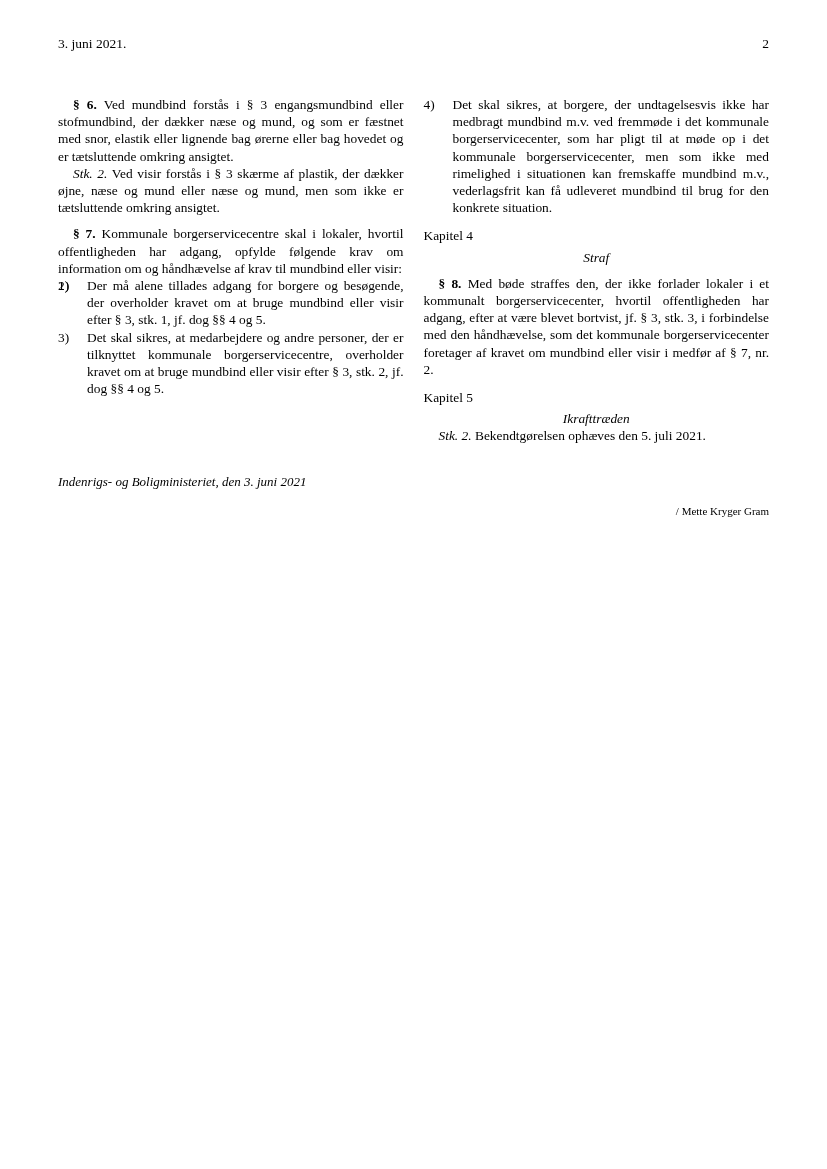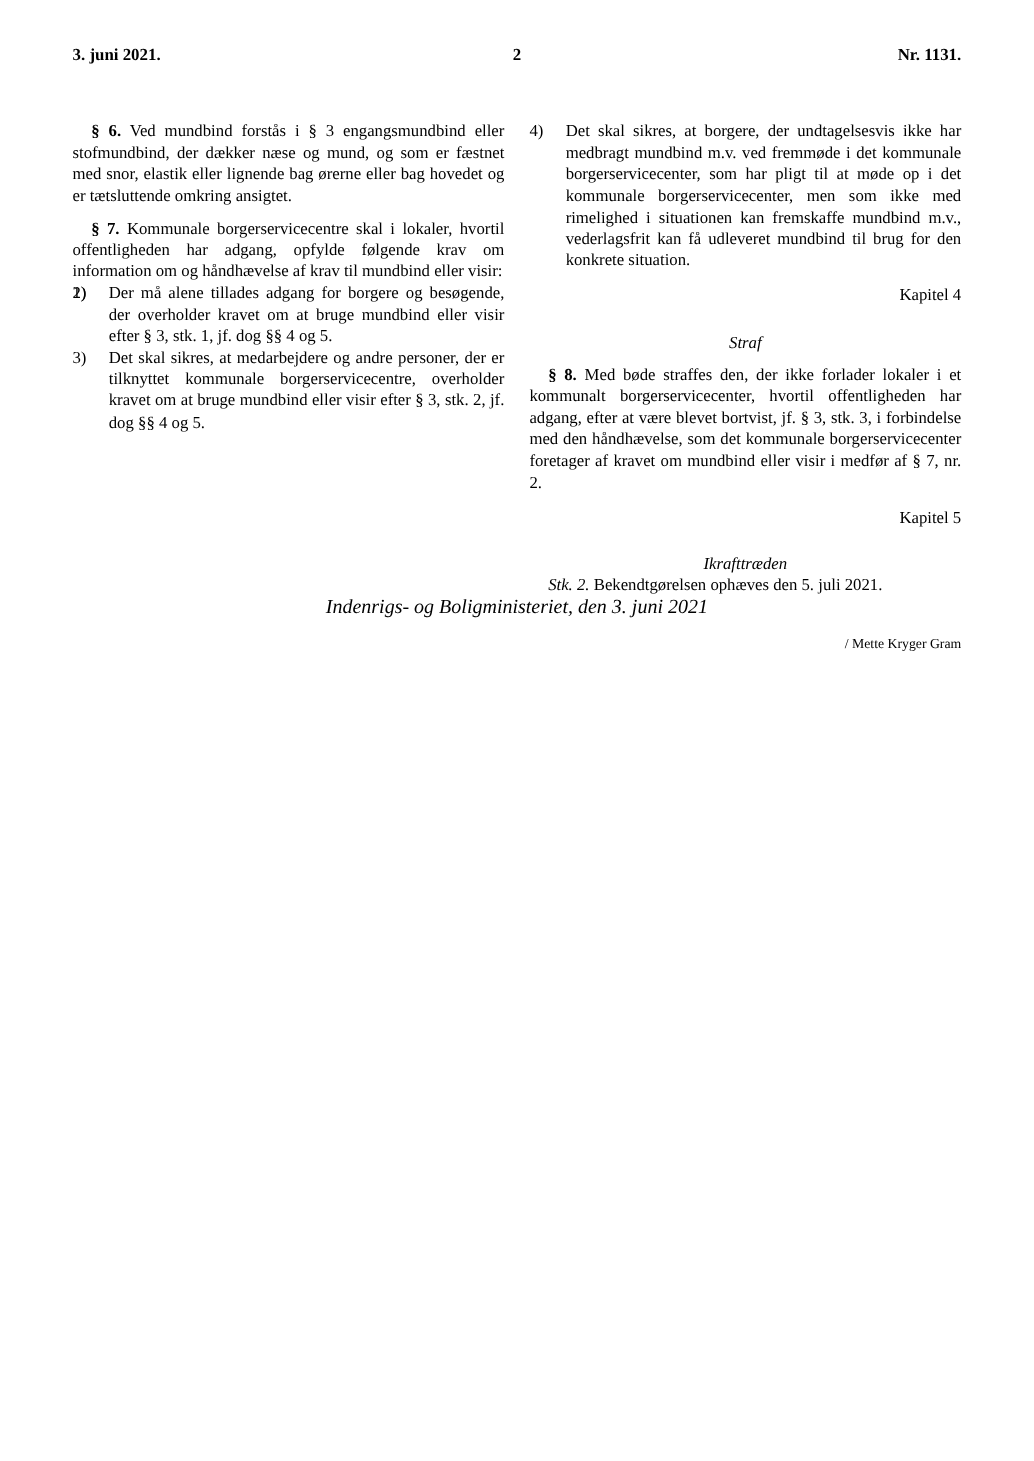--- a/index.html
+++ b/index.html
@@ -15,21 +15,20 @@
     width: 827px;
     height: 1169px;
     padding: 36px 58px 40px 58px;
     overflow: hidden;
   }
   .header-row {
     display: flex;
     align-items: flex-end;
     font-size: 13.5px;
     line-height: 16px;
-    font-weight: bold;
   }
   .header-left  { flex: 1 1 0; text-align: left; }
   .header-center{ flex: 0 0 auto; text-align: center; }
   .header-right { flex: 1 1 0; text-align: right; }
 
   .columns {
     display: flex;
     gap: 20px;
     margin-top: 44px;
   }
@@ -48,37 +47,38 @@
     position: relative;
     padding-left: 29px;
   }
   .list-item .num {
     position: absolute;
     left: 0;
     top: 0;
   }
 
   .chapter-heading {
-    text-align: right;
+    text-align: left;
     text-indent: 0;
     margin-top: 11px;
   }
   .chapter-title {
     text-align: center;
     text-indent: 0;
     font-style: italic;
-    margin-top: 20px;
+    margin-top: 4px;
   }
   b { font-weight: bold; }
   i { font-style: italic; }
 
   .signature {
-    text-align: center;
+    margin-top: 28px;
+    text-align: left;
     font-style: italic;
-    font-size: 16px;
+    font-size: 13px;
     line-height: 17px;
   }
   .minister {
     margin-top: 16px;
     text-align: center;
     font-variant: small-caps;
     letter-spacing: 0.4px;
     font-size: 14px;
     line-height: 17px;
   }
@@ -90,29 +90,29 @@
   }
 </style>
 </head>
 <body>
 
 <div class="page">
 
   <div class="header-row">
     <span class="header-left">3. juni 2021.</span>
     <span class="header-center">2</span>
-    <span class="header-right">Nr. 1131.</span>
   </div>
 
   <div class="columns">
 
     <div class="col">
 
       <p class="indent"><b>§ 6.</b> <span>Ved mundbind forstås i § 3 engangsmundbind eller stofmundbind, der dækker næse og mund, og som er fæstnet med snor, elastik eller lignende bag ørerne eller bag hovedet og er tætsluttende omkring ansigtet.</span></p>
 
+      <p class="indent"><i>Stk. 2.</i> <span>Ved visir forstås i § 3 skærme af plastik, der dækker øjne, næse og mund eller næse og mund, men som ikke er tætsluttende omkring ansigtet.</span></p>
 
       <p class="indent space-above"><b>§ 7.</b> <span>Kommunale borgerservicecentre skal i lokaler, hvortil offentligheden har adgang, opfylde følgende krav om information om og håndhævelse af krav til mundbind eller visir:</span></p>
 
       <div class="list-item">
         <span class="num">1)</span>
       </div>
 
       <div class="list-item">
         <span class="num">2)</span>
         <span>Der må alene tillades adgang for borgere og besøgende, der overholder kravet om at bruge mundbind eller visir efter § 3, stk. 1, jf. dog §§ 4 og 5.</span>

